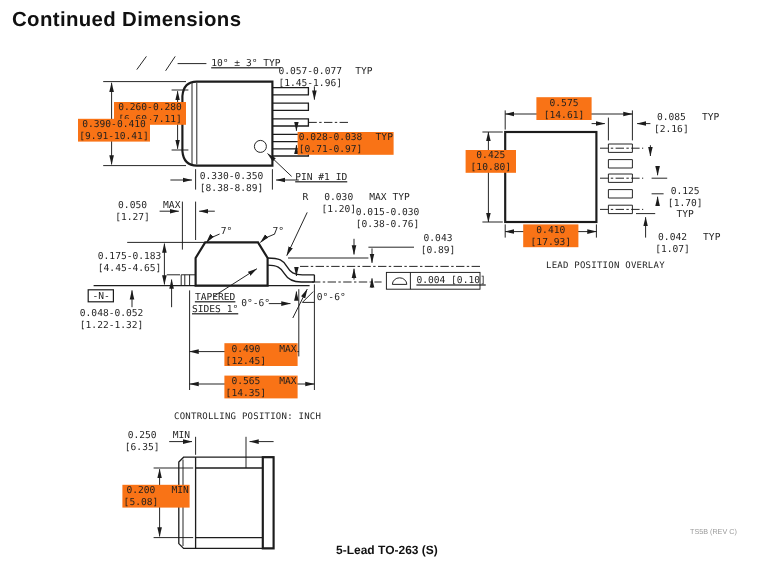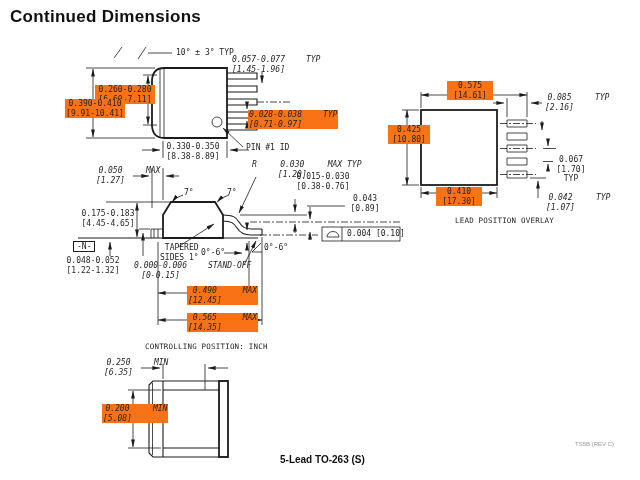--- a/index.html
+++ b/index.html
@@ -4,25 +4,25 @@
 <style>
   html,body{margin:0;padding:0;background:#fff;}
   .page{position:relative;width:640px;height:480px;background:#ffffff;overflow:hidden;
         font-family:"DejaVu Sans Mono",monospace;color:#1c1c1c;}
   .page svg{position:absolute;left:0;top:0;}
   .lbl{position:absolute;}
   .title{font:bold 17px "Liberation Sans",sans-serif;color:#101010;letter-spacing:.3px;}
   .subtitle{font:10.5px "Liberation Sans",sans-serif;color:#222;}
   .dim{position:absolute;font:8px/9.5px "DejaVu Sans Mono",monospace;color:#1f1f1f;
        white-space:pre-line;text-align:center;}
-  .row{display:flex;align-items:flex-start;gap:21px;text-align:center;font-style:italic;}
+  .row{display:flex;align-items:flex-start;gap:11px;text-align:center;}
   .row .st{white-space:pre-line;display:block;}
   .row .sx,.row .px{white-space:nowrap;}
   .wbg{background:#f97316;padding:0 1px;}
-  .left{text-align:right;}
+  .left{text-align:center;text-decoration:underline;}
   .cap{position:absolute;font:7.5px/9px "DejaVu Sans Mono",monospace;color:#1f1f1f;letter-spacing:.2px;padding-left:12px;}
   .datum{position:absolute;border:1px solid #1c1c1c;font:8px/9px "DejaVu Sans Mono",monospace;
          padding:0 3px;background:#fff;}
   .footer-part{position:absolute;font:bold 10px "Liberation Sans",sans-serif;color:#111;}
   .doc-ref{position:absolute;font:6px "Liberation Sans",sans-serif;color:#999;}
   .thin{stroke:#1c1c1c;stroke-width:.8;fill:none;}
   .mid{stroke:#1c1c1c;stroke-width:1.1;fill:none;}
   .bold{stroke:#1c1c1c;stroke-width:1.8;fill:none;}
   .cl{stroke:#1c1c1c;stroke-width:.8;fill:none;stroke-dasharray:7 2 2 2;}
 </style>
@@ -173,25 +173,20 @@
 [0.89]</div>
   <div class="dim left" style="left:347px;top:229px">0.004 [0.10]</div>
   <div class="dim" style="left:80px;top:209px;width:56px">0.175-0.183
 [4.45-4.65]</div>
   <div class="datum" style="left:73px;top:241px">-N-</div>
   <div class="dim" style="left:64px;top:256px;width:58px">0.048-0.052
 [1.22-1.32]</div>
   <div class="dim left" style="left:160px;top:243px">TAPERED
 SIDES 1°</div>
   <div class="dim" style="left:201px;top:248px">0°-6°</div>
-  <div class="dim row" style="left:134px;top:261px">
-    <span class="st">0.000-0.006
-[0-0.15]</span>
-    <span class="sx">STAND-OFF</span>
-  </div>
   <div class="dim" style="left:264px;top:243px">0°-6°</div>
   <div class="dim row wbg" style="left:187px;top:286px">
     <span class="st">0.490
 [12.45]</span>
     <span class="sx">MAX</span>
   </div>
   <div class="dim row wbg" style="left:187px;top:313px">
     <span class="st">0.565
 [14.35]</span>
     <span class="sx">MAX</span>
@@ -199,30 +194,30 @@
 
   <div class="dim wbg" style="left:447px;top:81px;width:44px">0.575
 [14.61]</div>
   <div class="dim wbg" style="left:388px;top:125px;width:40px">0.425
 [10.80]</div>
   <div class="dim row" style="left:545px;top:93px">
     <span class="st">0.085
 [2.16]</span>
     <span class="sx">TYP</span>
   </div>
-  <div class="dim" style="left:555px;top:155px;width:32px">0.067
+  <div class="dim" style="left:555px;top:155px;width:32px">0.125
 [1.70]
 TYP</div>
   <div class="dim row" style="left:546px;top:193px">
     <span class="st">0.042
 [1.07]</span>
     <span class="sx">TYP</span>
   </div>
   <div class="dim wbg" style="left:436px;top:187px;width:44px">0.410
-[17.30]</div>
+[17.93]</div>
   <div class="cap" style="left:443px;top:216px">LEAD POSITION OVERLAY</div>
 
   <div class="cap" style="left:133px;top:342px">CONTROLLING POSITION: INCH</div>
   <div class="dim row" style="left:104px;top:358px">
     <span class="st">0.250
 [6.35]</span>
     <span class="sx">MIN</span>
   </div>
   <div class="dim row wbg" style="left:102px;top:404px">
     <span class="st">0.200

